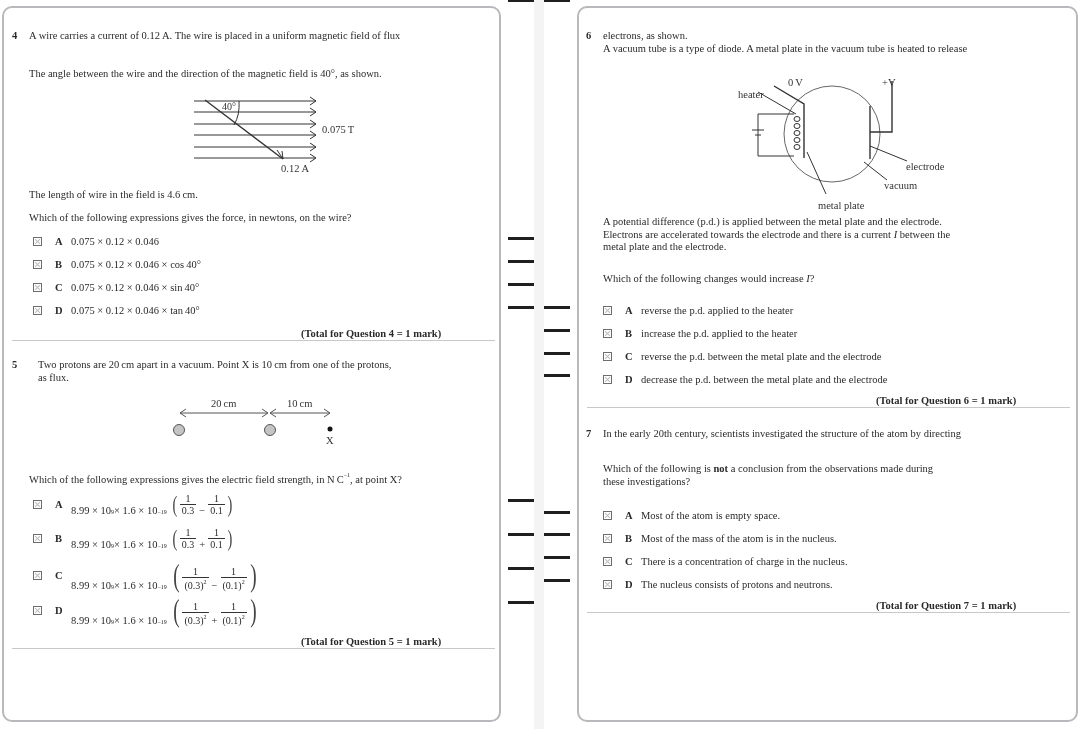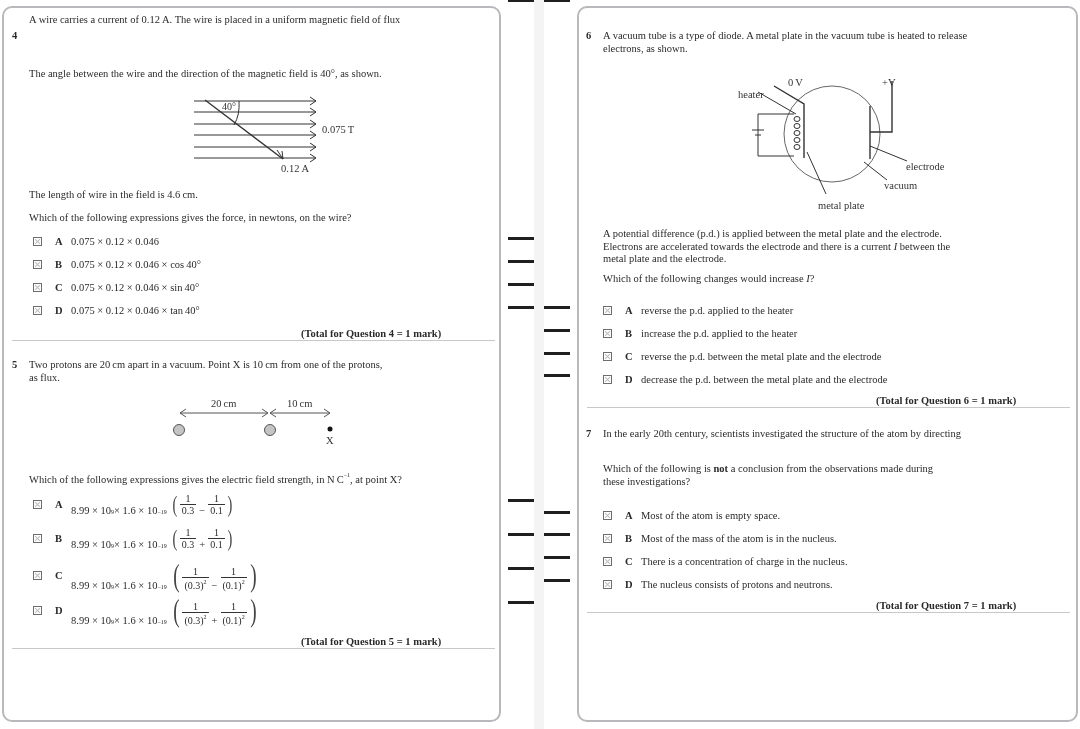--- a/index.html
+++ b/index.html
@@ -60,21 +60,21 @@
   <div class="dash" style="left:508px;top:567px"></div>
   <div class="dash" style="left:544px;top:556px"></div>
   <div class="dash" style="left:508px;top:601px"></div>
   <div class="dash" style="left:544px;top:579px"></div>
 </div>
 
 <div class="panel" id="panel-left">
 
   <div>
     <span class="abs qnum" style="left:8px;top:22px">4</span>
-    <div class="abs txt" style="left:25px;top:6px">
+    <div class="abs txt" style="left:25px;top:22px">
       <div>A wire carries a current of 0.12 A. The wire is placed in a uniform magnetic field of flux</div>
     </div>
     <div class="abs txt" style="left:25px;top:60px">The angle between the wire and the direction of the magnetic field is 40°, as shown.</div>
 
     <svg class="abs" style="left:180px;top:83px" width="180" height="82">
       <g stroke="#333" stroke-width="1" fill="none">
         <line x1="10" y1="10" x2="132" y2="10"></line>
           <polyline points="126,6 132,10 126,14"></polyline>
         <line x1="10" y1="21" x2="132" y2="21"></line>
           <polyline points="126,17 132,21 126,25"></polyline>
@@ -118,21 +118,21 @@
       <span class="letter">D</span>
       <span>0.075 × 0.12 × 0.046 × tan 40°</span>
     </div>
 
     <div class="total" style="left:297px;top:320px">(Total for Question 4 = 1 mark)</div>
     <div class="rule" style="left:8px;top:332px;width:483px"></div>
   </div>
 
   <div>
     <span class="abs qnum" style="left:8px;top:351px">5</span>
-    <div class="abs txt" style="left:25px;top:351px">
+    <div class="abs txt" style="left:34px;top:351px">
       <div>Two protons are 20 cm apart in a vacuum. Point X is 10 cm from one of the protons,</div>
       <div>as flux.</div>
     </div>
 
     <svg class="abs" style="left:160px;top:384px" width="190" height="60">
       <g stroke="#555" stroke-width="1" fill="none">
         <line x1="16" y1="21" x2="104" y2="21"></line>
         <polyline points="22,17 16,21 22,25"></polyline>
         <polyline points="98,17 104,21 98,25"></polyline>
         <line x1="106" y1="21" x2="166" y2="21"></line>
@@ -237,22 +237,22 @@
     <div class="total" style="left:297px;top:628px">(Total for Question 5 = 1 mark)</div>
     <div class="rule" style="left:8px;top:640px;width:483px"></div>
   </div>
 </div>
 
 <div class="panel" id="panel-right">
 
   <div>
     <span class="abs qnum" style="left:7px;top:22px">6</span>
     <div class="abs txt" style="left:24px;top:22px">
+      <div>electrons, as shown.</div>
       <div>A vacuum tube is a type of diode. A metal plate in the vacuum tube is heated to release</div>
-      <div>electrons, as shown.</div>
     </div>
 
     <svg class="abs" style="left:143px;top:56px" width="240" height="150">
       <g stroke="#333" stroke-width="1" fill="none">
         <circle cx="110" cy="70" r="48" stroke="#666"></circle>
 
         <polyline points="72,50 36,50 36,92 72,92"></polyline>
         <line x1="30" y1="66" x2="42" y2="66"></line>
         <line x1="33" y1="71" x2="39" y2="71"></line>
 
@@ -274,21 +274,21 @@
         <line x1="85" y1="88" x2="104" y2="130"></line>
       </g>
       <text x="66" y="22" font-size="10.5" fill="#333">0 V</text>
       <text x="160" y="22" font-size="10.5" fill="#333">+V</text>
       <text x="16" y="34" font-size="10.5" fill="#333">heater</text>
       <text x="184" y="106" font-size="10.5" fill="#333">electrode</text>
       <text x="162" y="125" font-size="10.5" fill="#333">vacuum</text>
       <text x="96" y="145" font-size="10.5" fill="#333">metal plate</text>
     </svg>
 
-    <div class="abs txt" style="left:24px;top:220px">
+    <div class="abs txt" style="left:24px;top:208px">
       <div>A potential difference (p.d.) is applied between the metal plate and the electrode.</div>
       <div><span>Electrons are accelerated towards the electrode and there is a current </span><i>I</i><span> between the</span></div>
       <div>metal plate and the electrode.</div>
     </div>
     <div class="abs txt" style="left:24px;top:265px"><span>Which of the following changes would increase </span><i>I</i><span>?</span></div>
 
     <div class="opt" style="left:24px;top:297px">
       <span class="chk"></span>
       <span class="letter">A</span>
       <span>reverse the p.d. applied to the heater</span>

